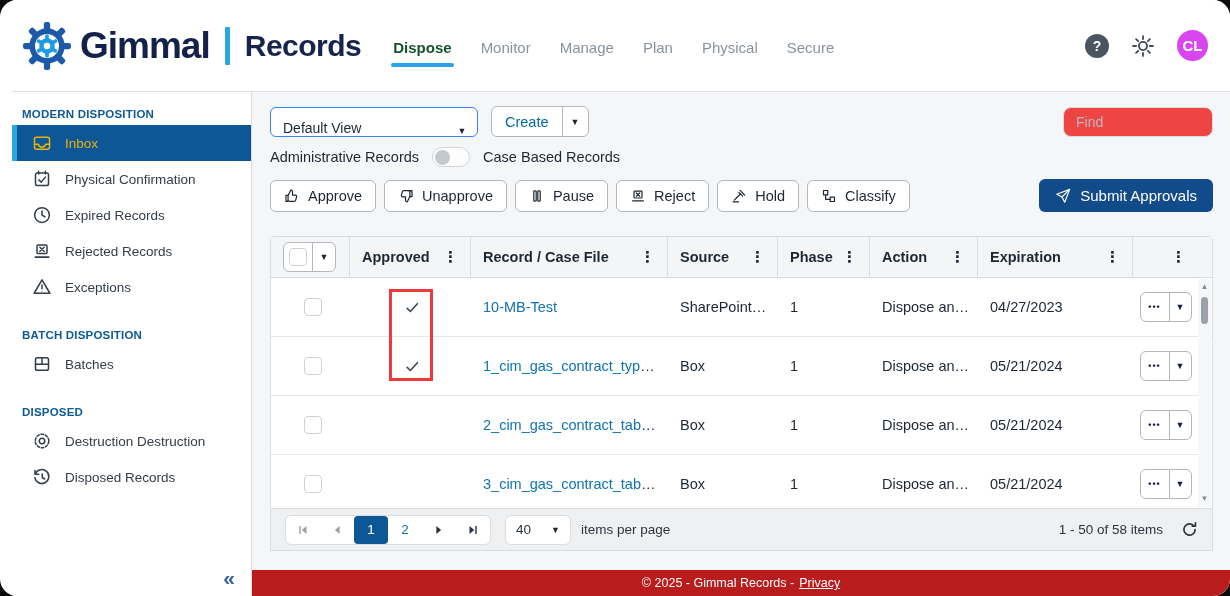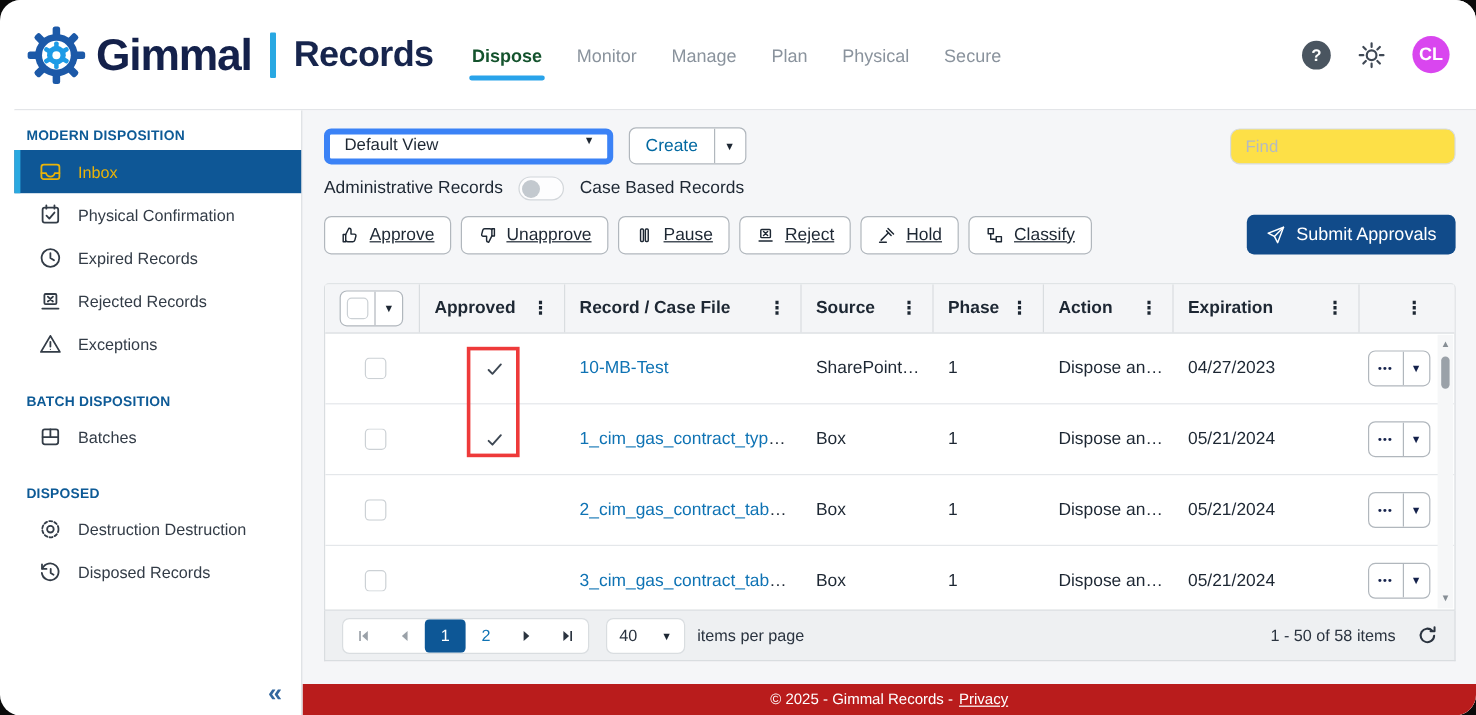--- a/index.html
+++ b/index.html
@@ -33,36 +33,36 @@
   .side-item.active { background:#0e5796; color:#eab308; }
   .side-item.active::before { content:""; position:absolute; left:0; top:0; bottom:0; width:5px; background:#2aa9e0; }
   .section-gap { height:14px; }
   .collapse-btn { position:absolute; right:16px; bottom:6px; color:#33679e; font-size:21px; font-weight:bold; cursor:pointer; }
 
   .main { flex:1; background:#f5f6f8; display:flex; flex-direction:column; min-width:0; }
   .content-pad { flex:1; padding:14px 17px 0 18px; position:relative; min-height:0; }
 
   
   .row1 { display:flex; align-items:center; gap:13px; margin-bottom:10px; }
-  .combobox { width:241px; height:30px; background:#fff; border:5px solid #3b82f6; border-radius:6px; display:flex; align-items:flex-start; font-size:14px; color:#1d2733; cursor:pointer; }
+  .combobox { width:208px; height:30px; background:#fff; border:1px solid #3b82f6; border-radius:6px; display:flex; align-items:flex-end; font-size:14px; color:#1d2733; cursor:pointer; }
   .combobox .cb-label { padding-left:12px; flex:1; }
   .combobox .cb-caret { width:30px; text-align:center; font-size:9px; color:#1d2733; }
   .split-btn { display:flex; height:31px; background:#fff; border:1px solid #b1b7bd; border-radius:6px; overflow:hidden; cursor:pointer; }
   .split-btn .seg-main { padding:0 13px; display:flex; align-items:center; font-size:14.5px; color:#0369a1; }
   .split-btn .seg-div { width:1px; background:#b1b7bd; }
   .split-btn .seg-caret { width:25px; display:flex; align-items:center; justify-content:center; font-size:9px; color:#1d2733; }
-  .find-input { margin-left:auto; width:188px; height:30px; border:1px solid #d7dbde; border-radius:8px; padding:0 12px; font-size:14px; color:#1d2733; background:#fde047; outline:none; font-family:inherit; }
+  .find-input { margin-left:auto; width:150px; height:30px; border:1px solid #d7dbde; border-radius:8px; padding:0 12px; font-size:14px; color:#1d2733; background:#ef4444; outline:none; font-family:inherit; }
   .find-input::placeholder { color:#b4bac2; }
 
   .row2 { display:flex; align-items:center; gap:13px; margin-bottom:12px; font-size:14.5px; color:#1d2733; }
   .toggle { width:38px; height:20px; border-radius:10px; background:#fdfdfe; border:1px solid #d2d6da; position:relative; cursor:pointer; }
   .toggle .knob { position:absolute; left:2px; top:1.5px; width:15px; height:15px; border-radius:50%; background:#c3c9cf; }
 
   .row3 { display:flex; align-items:center; gap:8px; margin-bottom:24px; }
-  .btn { height:32px; display:inline-flex; align-items:center; gap:8px; padding:0 13px; background:#fff; border:1px solid #b1b7bd; border-radius:6px; font-size:14.5px; color:#1d2733; cursor:pointer; font-family:inherit;text-decoration:underline; }
+  .btn { height:32px; display:inline-flex; align-items:center; gap:8px; padding:0 13px; background:#fff; border:1px solid #b1b7bd; border-radius:6px; font-size:14.5px; color:#1d2733; cursor:pointer; font-family:inherit; }
   .btn .icn, .btn .icn svg { width:16px; height:16px; }
   .btn-submit { margin-left:auto; height:33px; display:inline-flex; align-items:center; gap:9px; padding:0 16px; background:#114b8a; border:none; border-radius:6px; font-size:15px; color:#fff; cursor:pointer; font-family:inherit; }
   .btn-submit .icn, .btn-submit .icn svg { width:16px; height:16px; }
 
   
   .grid-wrap { position:relative; background:#fff; border:1px solid #d9dde0; border-radius:4px 4px 0 0; }
   .grid-header { display:grid; grid-template-columns:79px 121px 197px 110px 92px 108px 155px 1fr; height:41px; background:#f4f5f7; border-bottom:1px solid #d9dde0; }
   .hcell { display:flex; align-items:center; padding:0 8px 0 12px; font-size:14.5px; font-weight:bold; color:#1d2733; border-right:1px solid #d9dde0; }
   .hcell:last-child { border-right:none; }
   .kebab { margin-left:auto; font-size:15px; font-weight:bold; color:#1d2733; cursor:pointer; padding:0 4px; }

